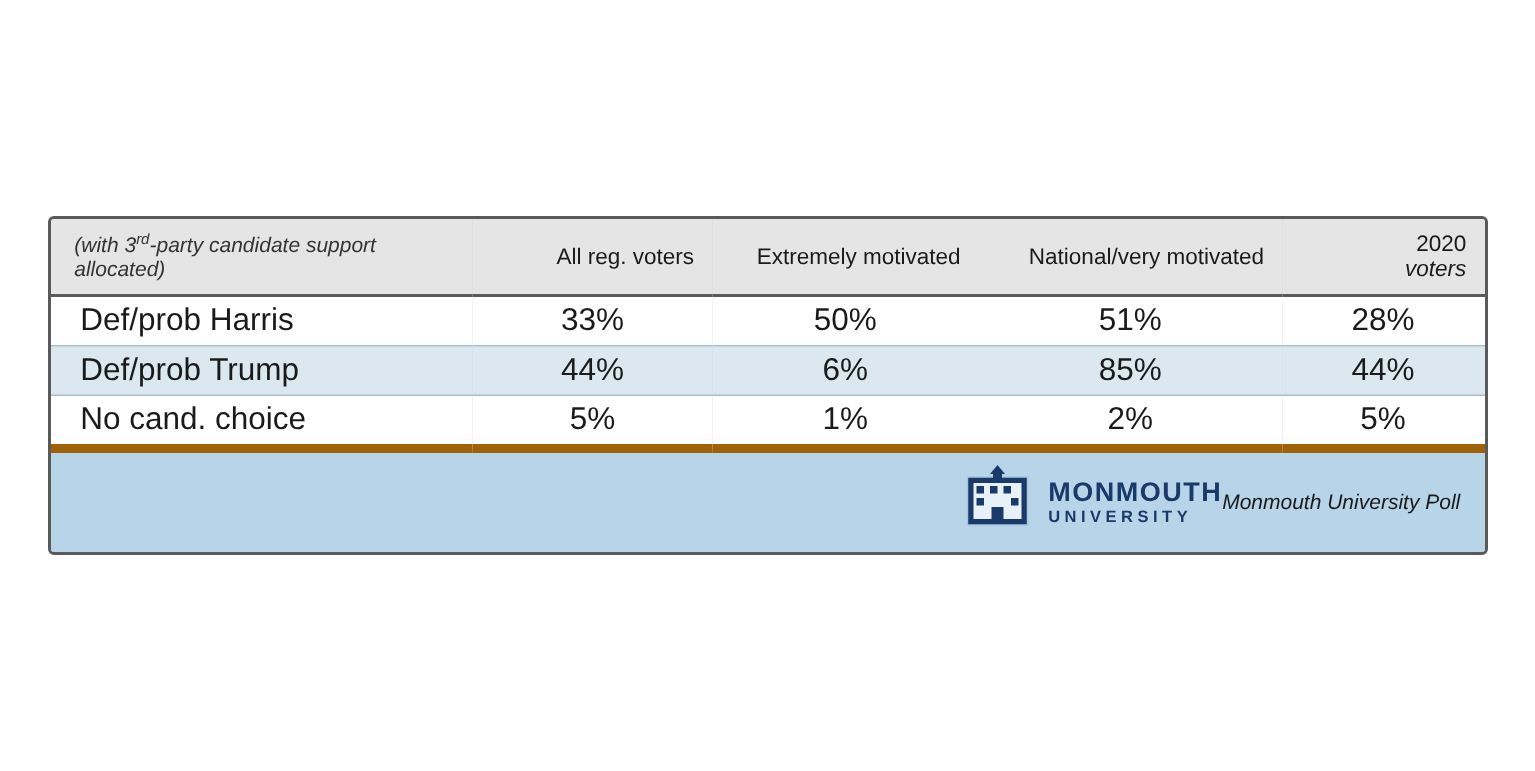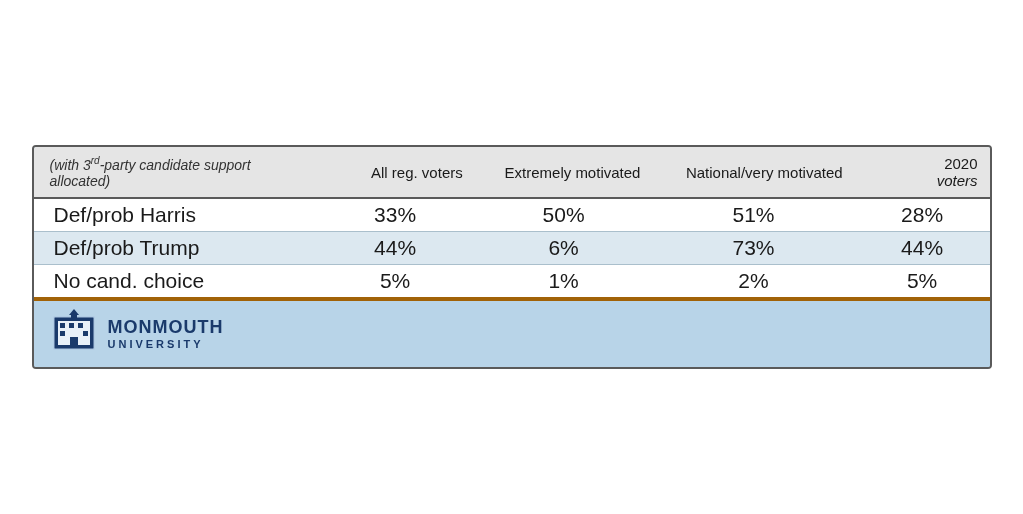--- a/index.html
+++ b/index.html
@@ -84,28 +84,28 @@
 
     tbody td.row-label {
       text-align: left;
       padding-left: 20px;
       font-size: 21px;
       font-weight: normal;
     }
 
     
     tbody tr:last-child td {
-      border-bottom: 4px solid #a16207;
+      border-bottom: 6px solid #a16207;
     }
 
     .footer-row {
       background: #b8d4e8;
       display: flex;
       align-items: center;
-      justify-content: flex-start;
+      justify-content: flex-end;
       padding: 8px 16px 10px;
     }
 
     .footer-logo {
       display: flex;
       align-items: center;
       gap: 10px;
     }
 
     .logo-icon {
@@ -170,21 +170,21 @@
           <td class="row-label">Def/prob Harris</td>
           <td>33%</td>
           <td>50%</td>
           <td>51%</td>
           <td>28%</td>
         </tr>
         <tr>
           <td class="row-label">Def/prob Trump</td>
           <td>44%</td>
           <td>6%</td>
-          <td>73%</td>
+          <td>85%</td>
           <td>44%</td>
         </tr>
         <tr>
           <td class="row-label">No cand. choice</td>
           <td>5%</td>
           <td>1%</td>
           <td>2%</td>
           <td>5%</td>
         </tr>
       </tbody>
@@ -209,16 +209,16 @@
 
         <rect x="21" y="4" width="6" height="8" fill="#1a3a6b"></rect>
         <polygon points="24,0 19,6 29,6" fill="#1a3a6b"></polygon>
       </svg>
       <div class="logo-text">
         <span class="monmouth">MONMOUTH</span>
         <span class="university">UNIVERSITY</span>
       </div>
     </div>
     <div class="footer-citation">
-      <br>
+      <span>Monmouth University Poll</span><br>
     </div>
   </div>
 </div>
 
 </body></html>

